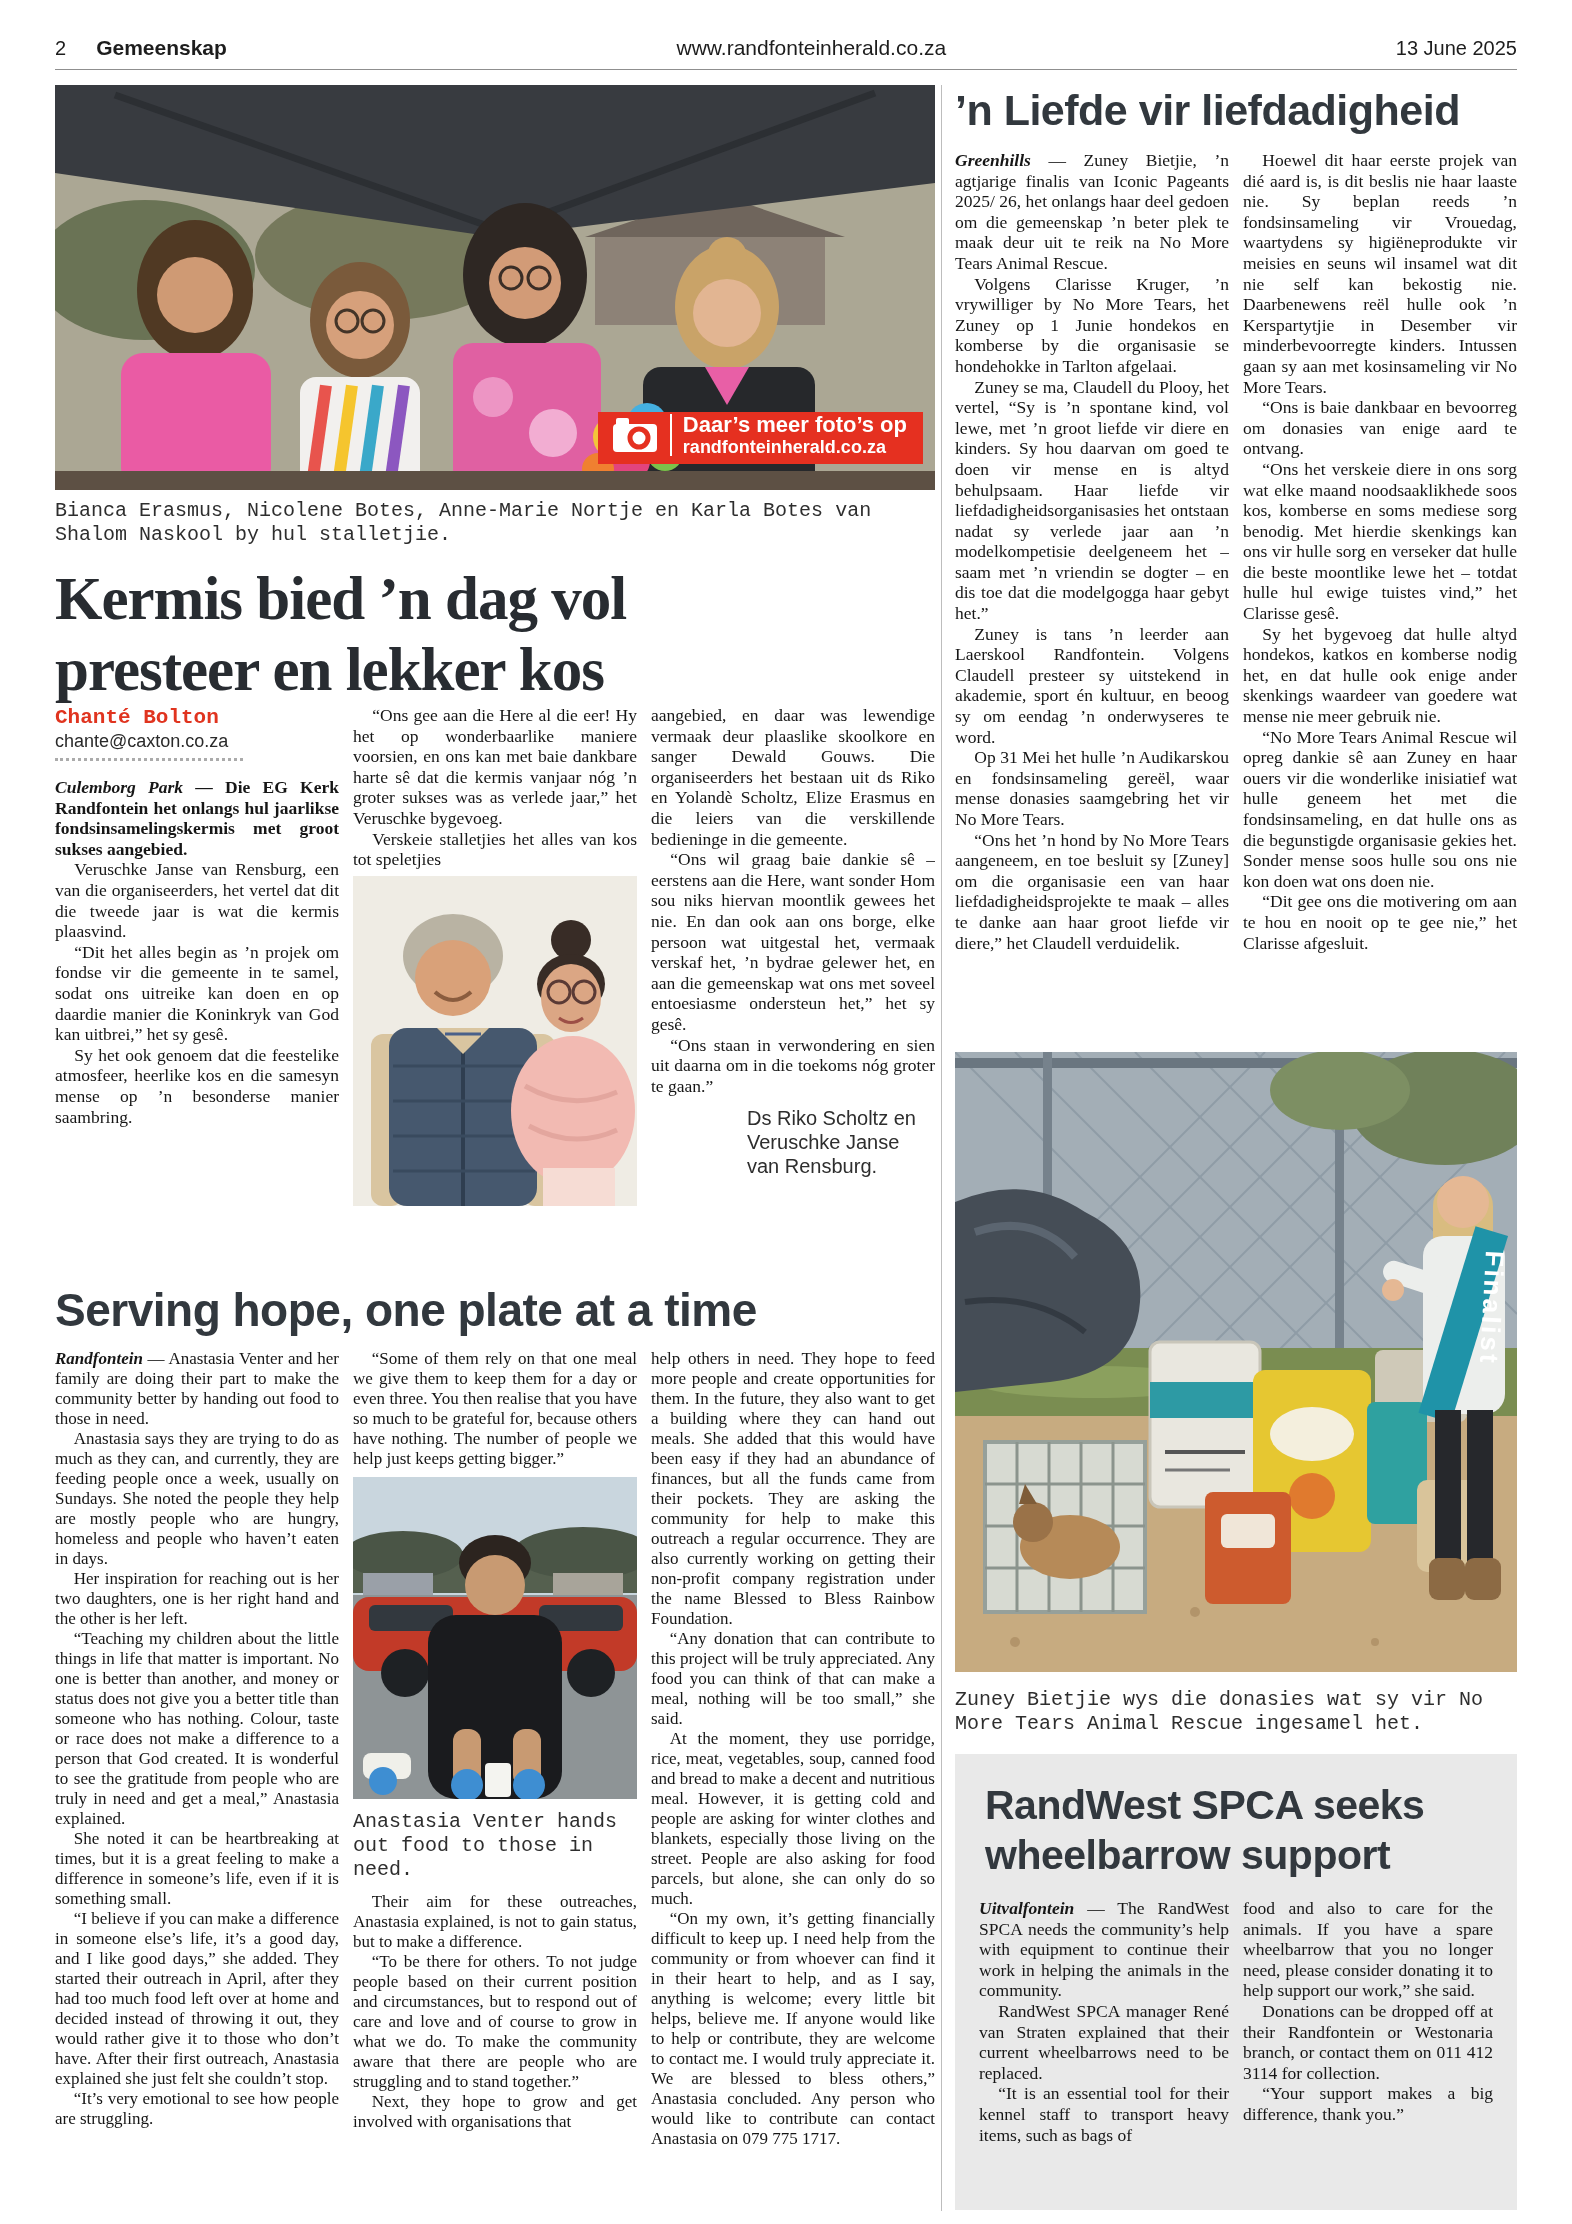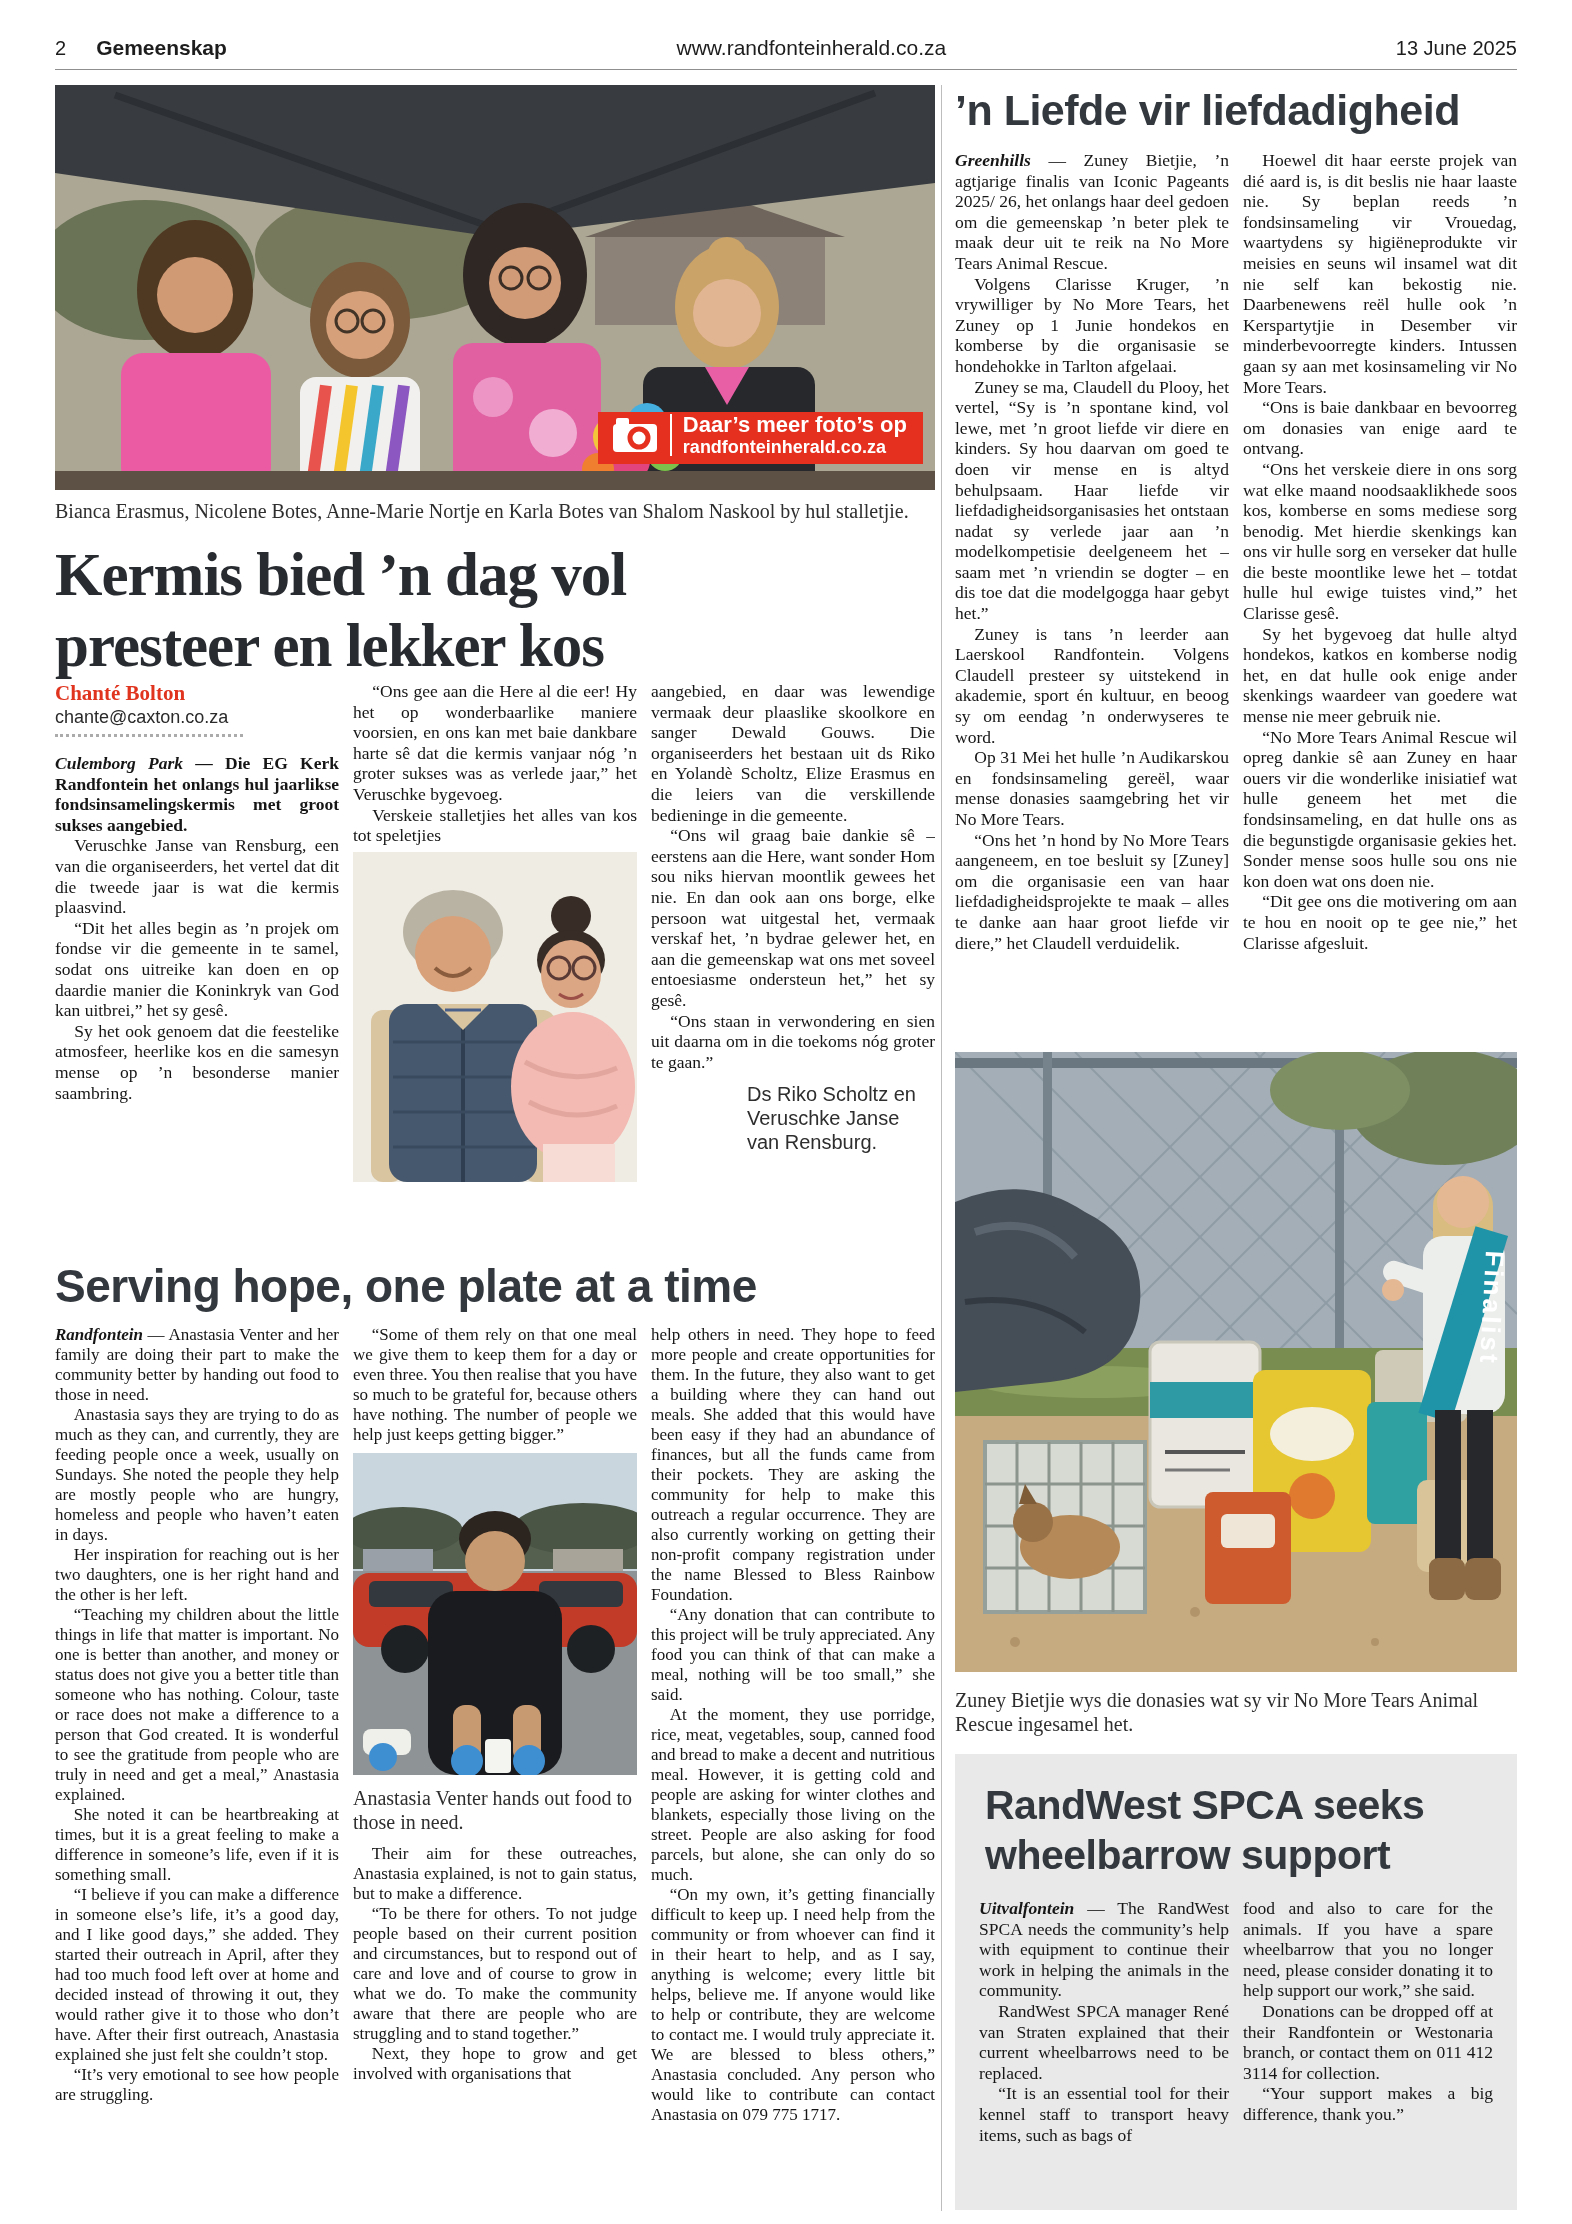--- a/index.html
+++ b/index.html
@@ -19,21 +19,21 @@
   .hdr-site { font-size:21px; }
   .hdr-date { font-size:20px; }
   .hdr-rule { position:absolute; top:69px; left:55px; right:55px; border-top:1px solid #8f8f8f; }
   .vrule { position:absolute; left:941px; top:85px; height:2126px; width:1px; background:#bdbdbd; }
 
   .left-region { position:absolute; left:55px; top:85px; width:880px; }
   .right-region { position:absolute; left:955px; top:85px; width:562px; }
 
   
   .caption {
-    font-family:Liberation Serif, serif; font-size:20px; line-height:24px; color:#2e2e2e;
+    font-family:Liberation Mono, monospace; font-size:20px; line-height:24px; color:#2e2e2e;
   }
   .body p { margin:0; text-align:justify; color:#161616; }
   p.ind { text-indent:1.1em; }
   .dateline { font-weight:700; font-style:italic; }
   .cols { display:flex; }
   .col { overflow:hidden; }
 
   
   .photo-stall { position:relative; width:880px; height:405px; overflow:hidden; }
   .photo-badge {
@@ -43,21 +43,21 @@
   }
   .badge-divider { width:2px; height:42px; background:#ffffff; }
   .badge-line1 { font-weight:700; font-size:22px; line-height:24px; }
   .badge-line2 { font-weight:600; font-size:18px; line-height:20px; }
 
   
   .kermis-headline {
     font-family:"Liberation Serif", serif; font-weight:600; color:#282c31;
     font-size:61px; line-height:71px; letter-spacing:-1px; margin:16px 0 8px;
   }
-  .byline-name { font-family:Liberation Serif, serif; font-weight:700; font-size:21px; color:#e0341f; line-height:25px; }
+  .byline-name { font-family:Liberation Mono, monospace; font-weight:700; font-size:21px; color:#e0341f; line-height:25px; }
   .byline-email { font-family:"Liberation Sans", sans-serif; font-size:18px; color:#2a2a2a; line-height:23px; }
   .byline-rule { width:188px; border-top:3px dotted #ababab; margin:5px 0 16px; }
   .kermis-cols { height:560px; font-size:17.5px; line-height:20.6px; }
   .kermis-cols .col { width:284px; }
   .kermis-cols .col + .col { margin-left:14px; }
   .lead-bold { font-weight:700; }
   .photo-couple { width:284px; height:330px; margin-top:6px; }
   .inline-caption {
     font-family:"Liberation Sans", sans-serif; font-size:20px; line-height:24px; color:#2e2e2e;
     margin:10px 0 1px 96px; width:170px; text-align:left;

